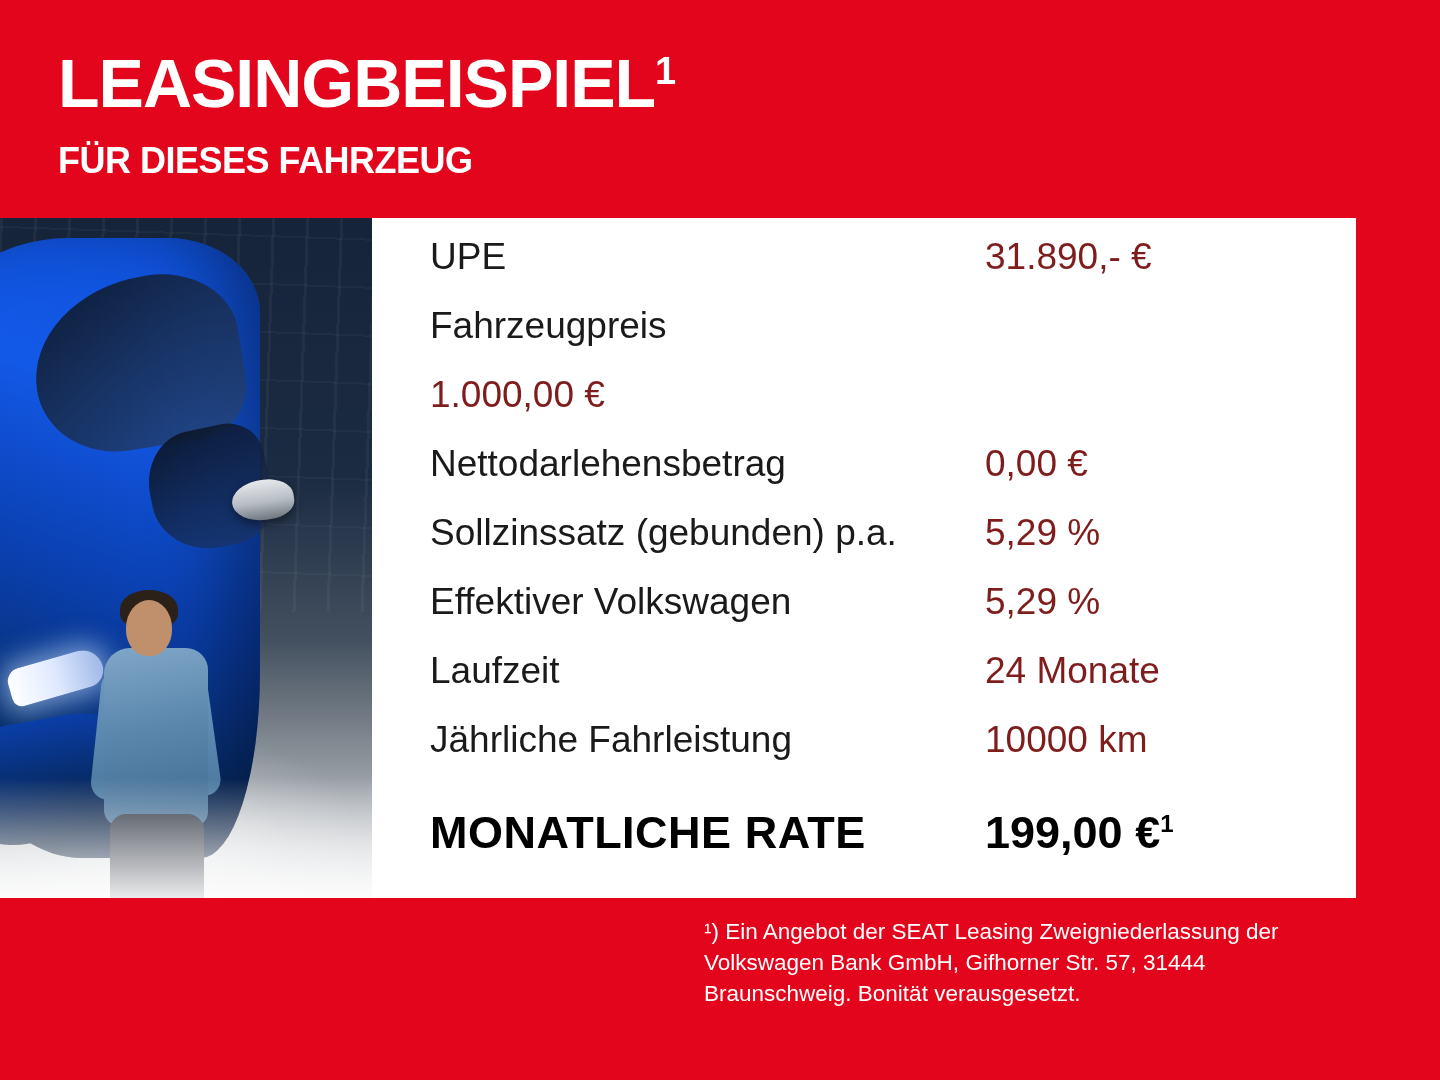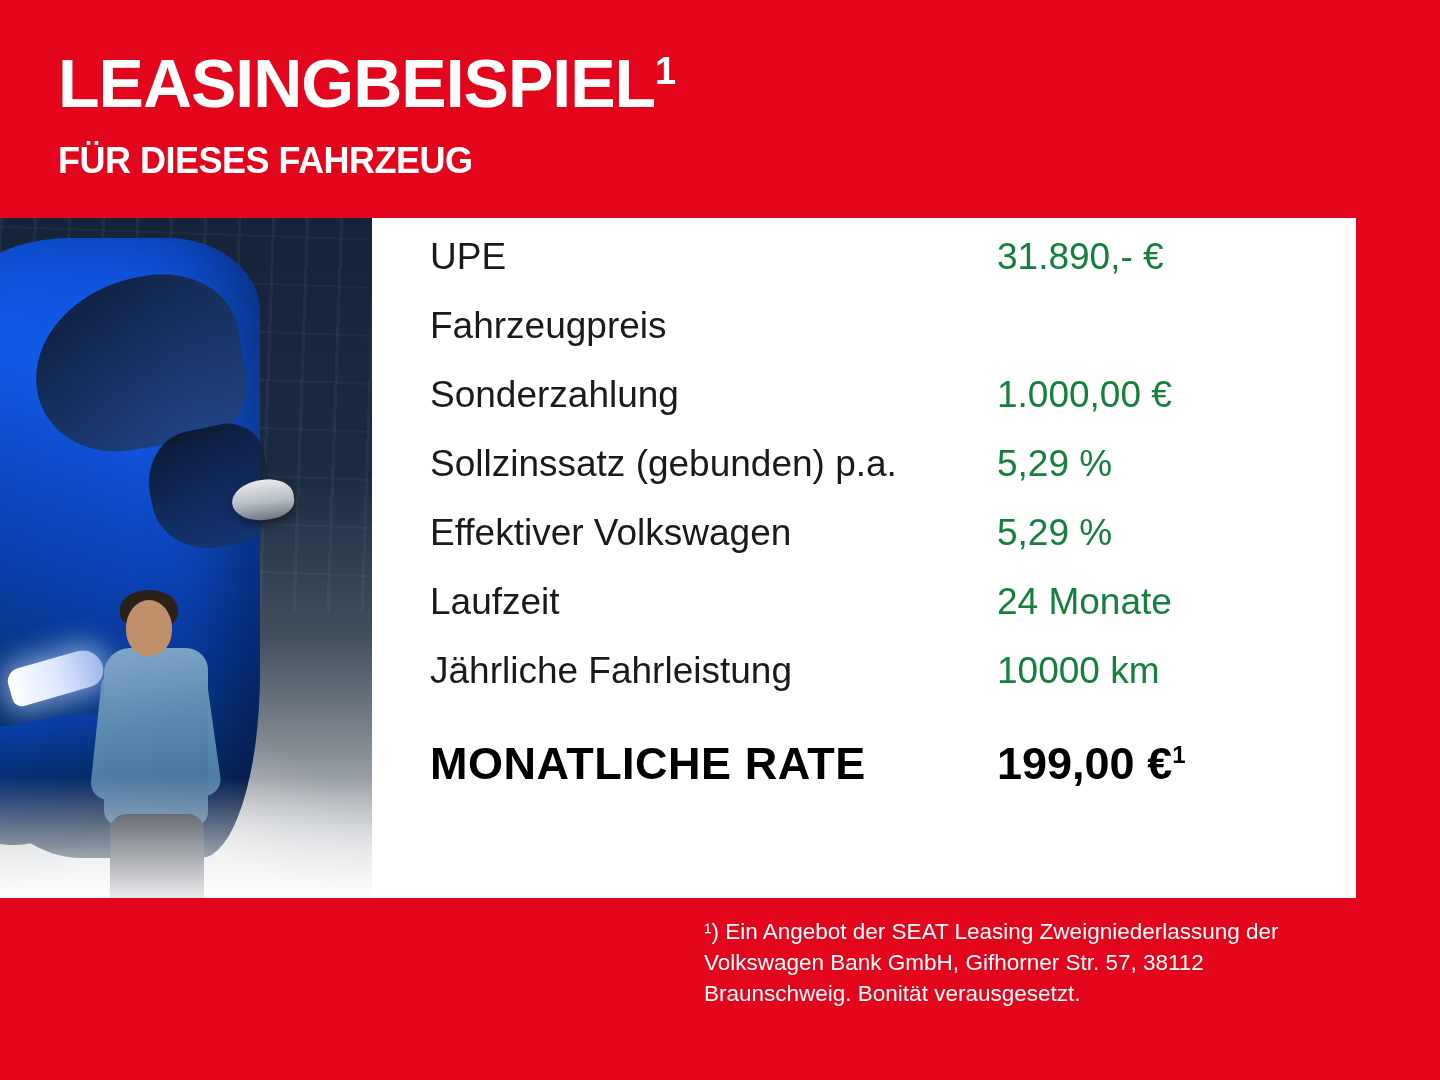--- a/index.html
+++ b/index.html
@@ -236,31 +236,30 @@
     left: 0;
     top: 18px;
     width: 984px;
   }
   .row {
     display: flex;
     align-items: baseline;
     height: 69px;
     padding-left: 58px;
     box-sizing: border-box;
-    gap: 12px;
   }
   .row .label {
     width: 555px;
     font-size: 37px;
     color: #1a1a1a;
     white-space: nowrap;
   }
   .row .value {
     font-size: 37px;
-    color: #15803d;
+    color: #7f1d1d;
     white-space: nowrap;
   }
   .row.total {
     height: 86px;
     align-items: center;
     margin-top: 2px;
   }
   .row.total .label {
     font-weight: bold;
     font-size: 45px;
@@ -343,24 +342,27 @@
         <div class="row">
           <div class="label">UPE</div>
           <div class="value">31.890,- €</div>
         </div>
 
         <div class="row">
           <div class="label">Fahrzeugpreis</div>
         </div>
 
         <div class="row">
-          <div class="label">Sonderzahlung</div>
           <div class="value">1.000,00 €</div>
         </div>
 
+        <div class="row">
+          <div class="label">Nettodarlehensbetrag</div>
+          <div class="value">0,00 €</div>
+        </div>
 
         <div class="row">
           <div class="label">Sollzinssatz (gebunden) p.a.</div>
           <div class="value">5,29 %</div>
         </div>
 
         <div class="row">
           <div class="label">Effektiver Volkswagen</div>
           <div class="value">5,29 %</div>
         </div>
@@ -381,16 +383,16 @@
           <div class="value"><span>199,00 €</span><span class="sup">1</span></div>
         </div>
 
       </div>
     </div>
 
     <div class="right-strip"></div>
   </div>
 
   <div class="footer">
-    <div class="footnote">¹) Ein Angebot der SEAT Leasing Zweigniederlassung der Volkswagen Bank GmbH, Gifhorner Str. 57, 38112 Braunschweig. Bonität verausgesetzt.</div>
+    <div class="footnote">¹) Ein Angebot der SEAT Leasing Zweigniederlassung der Volkswagen Bank GmbH, Gifhorner Str. 57, 31444 Braunschweig. Bonität verausgesetzt.</div>
   </div>
 
 </div>
 
 </body></html>

